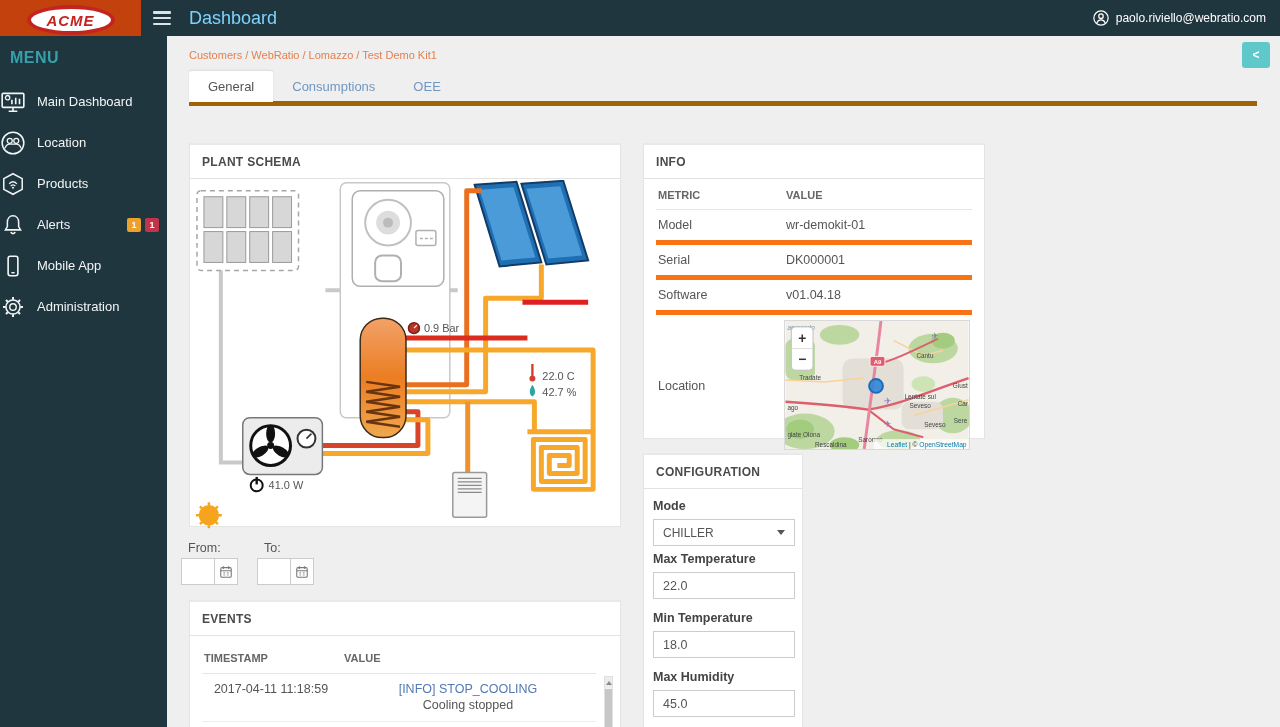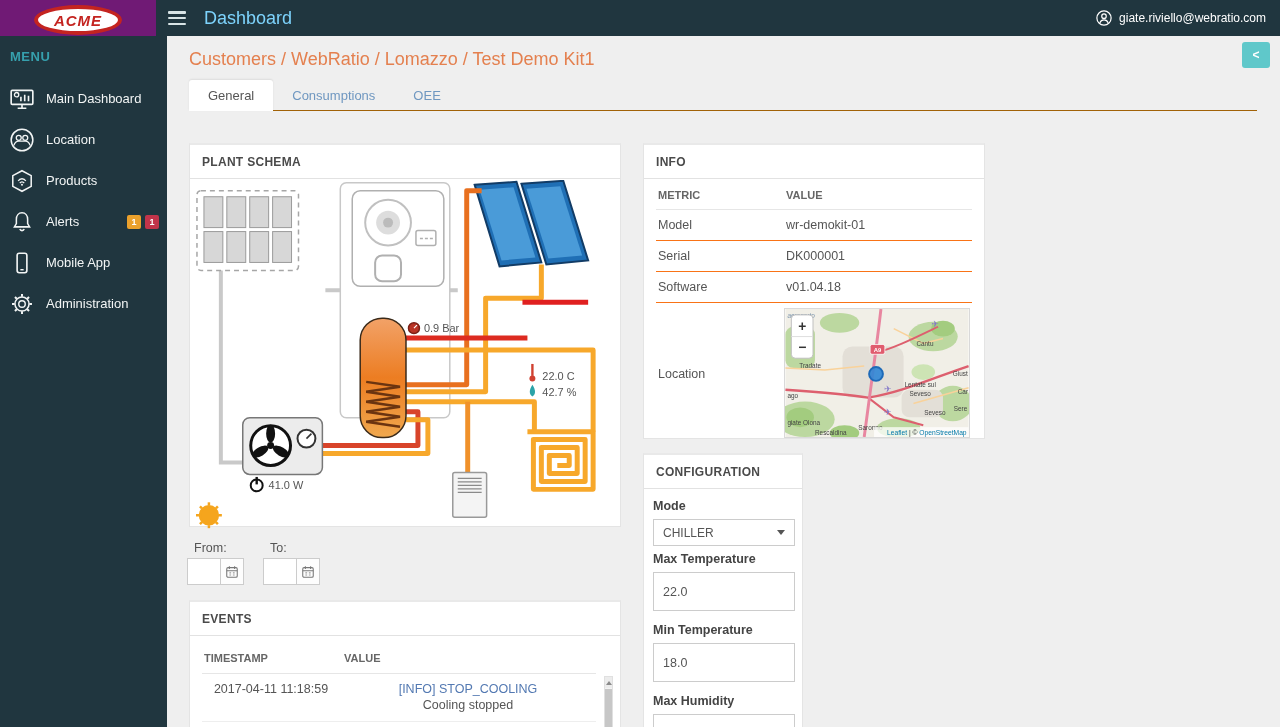--- a/index.html
+++ b/index.html
@@ -1,55 +1,55 @@
 <!DOCTYPE html>
 <html><head>
 <meta charset="utf-8">
 <style>
   * { margin:0; padding:0; box-sizing:border-box; }
   html,body { width:1280px; height:727px; overflow:hidden; }
   body { font-family:"Liberation Sans", sans-serif; background:#efefef; position:relative; }
 
   
   .topbar { position:absolute; left:0; top:0; width:1280px; height:36px; background:#20363f; display:flex; align-items:center; z-index:30; }
-  .logo-area { width:156px; height:36px; background:#701a75; display:flex; align-items:center; justify-content:center; overflow:visible; position:relative; z-index:31; }
+  .logo-area { width:141px; height:36px; background:#c2410c; display:flex; align-items:center; justify-content:center; overflow:visible; position:relative; z-index:31; }
   .acme-oval { width:88px; height:30px; border:4px solid #c42420; border-radius:50%; display:flex; align-items:center; justify-content:center; margin-top:4px; background:#fff; }
   .acme-text { color:#c42420; font-weight:bold; font-style:italic; font-size:15px; letter-spacing:1px; }
   .hamburger { margin-left:12px; width:18px; height:14px; display:flex; flex-direction:column; justify-content:space-between; cursor:pointer; }
   .hamburger div { height:2.5px; background:#d8e4e6; border-radius:1px; }
   .topbar-title { color:#7dd3fc; font-size:18px; margin-left:18px; font-weight:400; }
   .topbar-right { margin-left:auto; margin-right:14px; display:flex; align-items:center; gap:6px; color:#ffffff; font-size:12px; }
 
   
   .sidebar { position:absolute; left:0; top:36px; width:167px; height:691px; background:#20363f; z-index:20; }
-  .menu-label { color:#36a0ad; font-size:13px; font-weight:bold; padding:13px 22px 14px 10px; letter-spacing:.5px; }
-  .side-item { display:flex; align-items:center; gap:11px; padding:8px 8px 8px 9px; color:#f2f5f5; font-size:13px; cursor:pointer; height:41px;text-align:right; }
+  .menu-label { color:#36a0ad; font-size:16px; font-weight:bold; padding:13px 22px 14px 10px; letter-spacing:.5px; }
+  .side-item { display:flex; align-items:center; gap:11px; padding:8px 8px 8px 0; color:#f2f5f5; font-size:13px; cursor:pointer; height:41px;text-align:right; }
   .side-item svg { flex:0 0 26px; }
   .badges { margin-left:auto; display:flex; gap:4px; }
   .badge { width:14px; height:14px; border-radius:2px; color:#fff; font-size:9px; font-weight:bold; display:flex; align-items:center; justify-content:center; }
   .badge.orange { background:#eba12c; }
   .badge.red { background:#c2344a; }
 
   
   .main { position:absolute; left:167px; top:36px; width:1113px; height:691px; background:#efefef; }
-  .breadcrumb { margin:13px 0 0 22px; color:#e4804f; font-size:18px; cursor:pointer; }
-  .tabs-row { margin:10px 23px 0 22px; border-bottom:1px solid #a16207; display:flex; }
+  .breadcrumb { margin:13px 0 0 22px; color:#e4804f; font-size:11px; cursor:pointer; }
+  .tabs-row { margin:10px 23px 0 22px; border-bottom:5px solid #a16207; display:flex; }
   .tab { padding:8px 19px; font-size:13px; color:#6f97c0; cursor:pointer; margin-bottom:-1px; }
   .tab.active { background:#ffffff; color:#555; border-radius:3px 3px 0 0; box-shadow:0 -1px 2px rgba(0,0,0,.08); }
   .collapse-btn { position:absolute; top:6px; right:10px; width:28px; height:26px; background:#5fc8ca; border:none; border-radius:3px; color:#fff; font-size:12px; font-weight:bold; cursor:pointer; }
 
   .panel { position:absolute; background:#fff; border:1px solid #e4e4e4; border-top:2px solid #e9e9e9; }
   .panel-title { font-size:12px; font-weight:bold; color:#4a4a4a; letter-spacing:.3px; padding:10px 12px 9px 12px; border-bottom:1px solid #e2e2e2; }
 
   
   .plant-panel { left:22px; top:107px; width:432px; height:384px; }
   .plant-body { padding:1px; }
 
   
-  .date-filter { position:absolute; left:20px; top:505px; display:flex; gap:19px; }
+  .date-filter { position:absolute; left:14px; top:505px; display:flex; gap:19px; }
   .date-group .dlabel { font-size:12.5px; color:#555; margin:0 0 3px 7px; }
   .date-inputs { display:flex; }
   .date-text { width:33px; height:27px; border:1px solid #ccc; border-right:none; background:#fff; padding:0 4px; font-size:12px; color:#555; }
   .date-btn { width:24px; height:27px; border:1px solid #ccc; background:#fdfdfd; cursor:pointer; display:flex; align-items:center; justify-content:center; }
 
   
   .events-panel { left:22px; top:564px; width:432px; height:140px; overflow:hidden; }
   .events-body { position:relative; padding:8px 24px 0 12px; }
   table.ev { width:100%; border-collapse:collapse; font-size:12.5px; color:#555; }
   table.ev th { text-align:left; font-size:11px; color:#666; padding:8px 4px 9px 2px; border-bottom:1px solid #e6e6e6; font-weight:bold; }
@@ -58,32 +58,32 @@
   .ev-link { color:#5379b2; cursor:pointer; }
   .ev-desc { color:#555; margin-top:2px; }
   .scrollbar { position:absolute; right:7px; top:40px; width:9px; height:100px; background:#f3f3f3; border:1px solid #e0e0e0; }
   .scroll-arrow { height:11px; display:flex; align-items:center; justify-content:center; background:#ececec; cursor:pointer; }
   .scroll-arrow:after { content:""; border-left:3px solid transparent; border-right:3px solid transparent; border-bottom:4px solid #8a8a8a; }
   .scroll-thumb { margin-top:1px; height:78px; background:#c7c7c7; cursor:grab; }
 
   
   .info-panel { left:476px; top:107px; width:342px; height:296px; }
   .info-body { padding:2px 12px 0 12px; font-size:12.5px; color:#555; }
-  .info-row { display:flex; border-bottom:1px solid #f97316; align-items:center; }
+  .info-row { display:flex; border-bottom:5px solid #f97316; align-items:center; }
   .info-row.header { font-size:11px; font-weight:bold; color:#666; border-bottom:1px solid #e6e6e6; }
   .info-row > div:first-child { width:128px; padding:8px 2px; }
   .info-row > div:last-child { flex:1; padding:8px 2px; }
   .map-cell { padding:5px 0 6px 0 !important; }
   .map-box { width:186px; height:130px; border:1px solid #d9d9d9; cursor:grab; float:right; margin-right:2px; }
 
   
   .config-panel { left:476px; top:417px; width:160px; height:276px; }
   .config-body { padding:10px 9px; }
   .cfg-label { font-size:12.5px; color:#444; font-weight:bold; margin:6px 0 6px 0; }
-  .cfg-input { width:142px; height:39px; border:1px solid #ccc; background:#fff; font-size:12.5px; color:#555; padding:0 9px; margin-bottom:6px; font-family:"Liberation Sans",sans-serif; }
+  .cfg-input { width:142px; height:27px; border:1px solid #ccc; background:#fff; font-size:12.5px; color:#555; padding:0 9px; margin-bottom:6px; font-family:"Liberation Sans",sans-serif; }
   .cfg-select { width:142px; height:27px; border:1px solid #ccc; background:#fff; font-size:12px; color:#555; padding:0 9px; display:flex; align-items:center; justify-content:space-between; cursor:pointer; margin-bottom:6px; }
   .caret-down { width:0; height:0; border-left:4px solid transparent; border-right:4px solid transparent; border-top:5px solid #555; }
 
   svg text { font-family:"Liberation Sans", sans-serif; }
 </style>
 </head>
 <body>
 
 <div class="topbar">
   <div class="logo-area">
@@ -96,21 +96,21 @@
       <div></div>
       <div></div>
     </div>
   <div class="topbar-title">Dashboard</div>
   <div class="topbar-right">
     <svg width="18" height="18" viewBox="0 0 24 24">
       <circle cx="12" cy="12" r="9.5" fill="none" stroke="#fff" stroke-width="1.6"></circle>
       <circle cx="12" cy="9.5" r="3" fill="none" stroke="#fff" stroke-width="1.6"></circle>
       <path d="M6.5,18.5 C7.5,15.5 9.5,14.5 12,14.5 C14.5,14.5 16.5,15.5 17.5,18.5" fill="none" stroke="#fff" stroke-width="1.6"></path>
     </svg>
-    <span>giate.riviello@webratio.com</span>
+    <span>paolo.riviello@webratio.com</span>
   </div>
 </div>
 
 <div class="sidebar">
   <div class="menu-label">MENU</div>
 
   <div class="side-item">
     <svg width="26" height="26" viewBox="0 0 24 24">
       <rect x="2" y="4" width="20" height="13" rx="1" fill="none" stroke="#f2f5f5" stroke-width="1.5"></rect>
       <circle cx="7" cy="8" r="2" fill="none" stroke="#f2f5f5" stroke-width="1.2"></circle>

